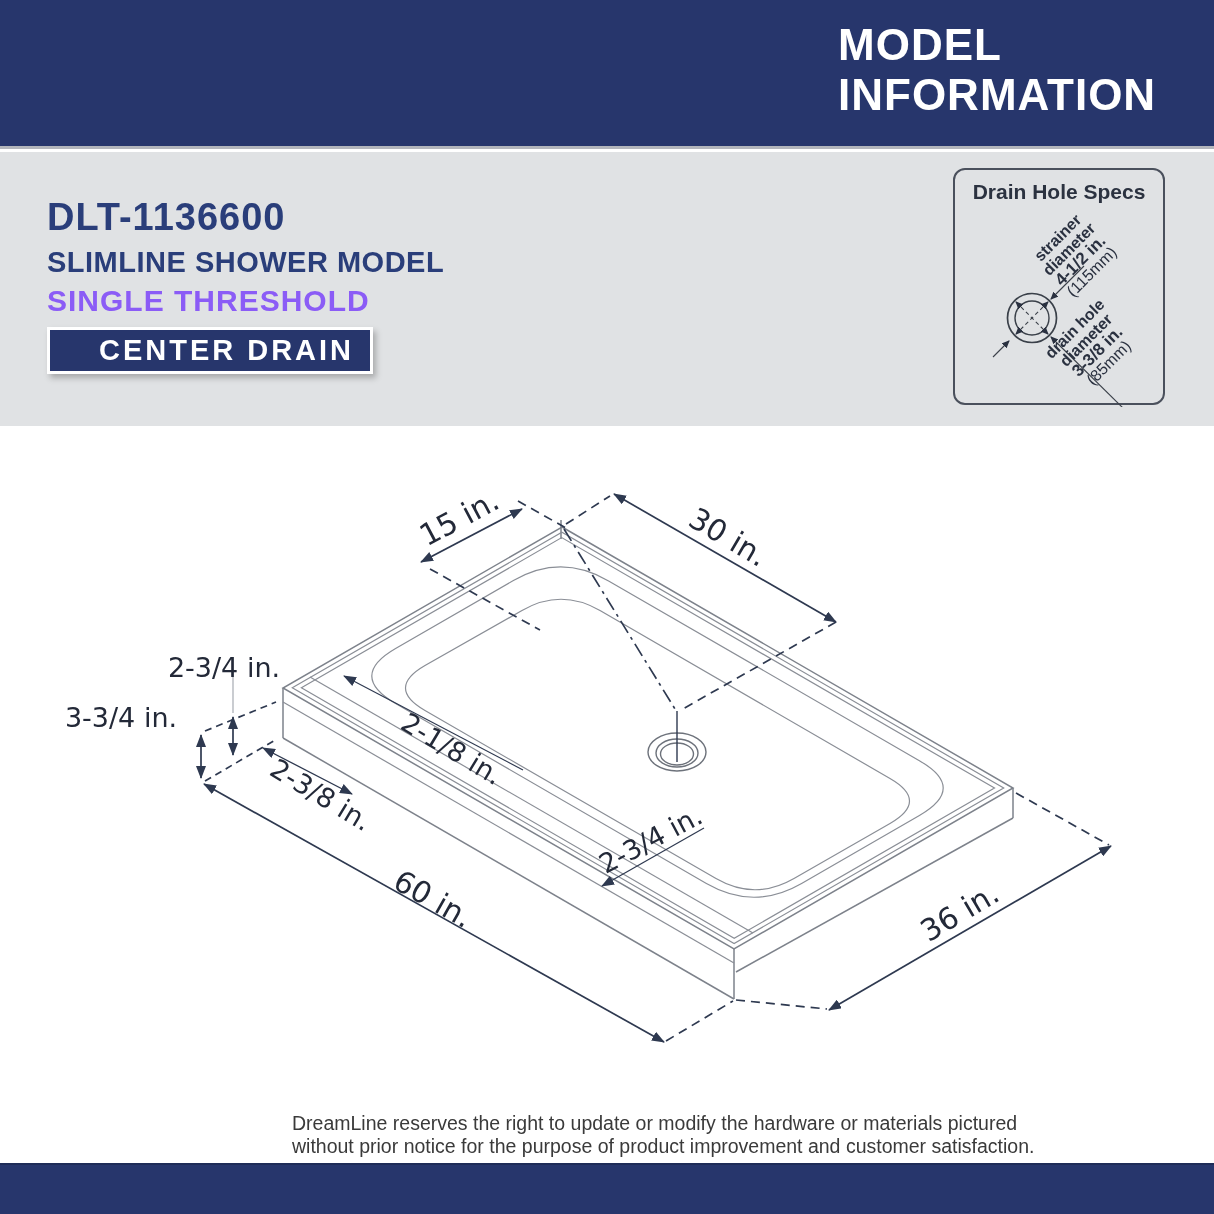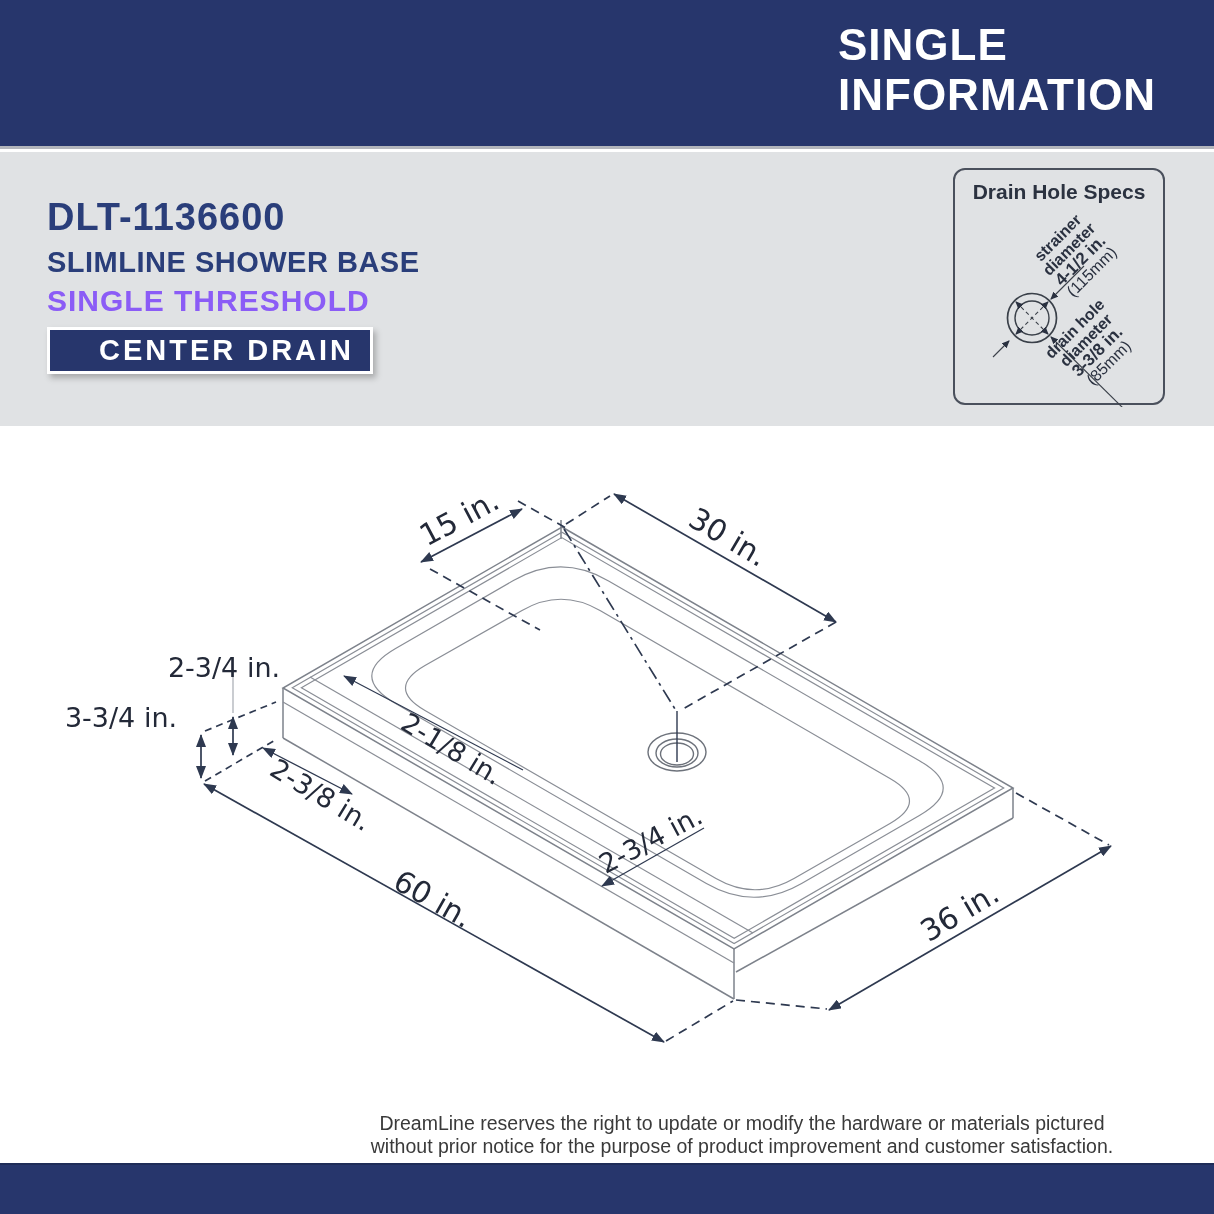--- a/index.html
+++ b/index.html
@@ -59,39 +59,39 @@
   .rot-block .v{ font-weight:800; font-size:17px; }
   .rot-block .m{ font-weight:400; }
   
   .diagram-svg{ position:absolute; left:0; top:0; }
   .dim-label{ font-family:"DejaVu Sans", sans-serif; fill:#232938; }
   .dim-big{ font-size:30px; }
   .dim-small{ font-size:27px; }
   
   .disclaimer{
     position:absolute; right:22px; top:1112px; width:900px;
-    text-align:center; color:#3a3a3a; font-size:19.5px; line-height:23px;
+    text-align:left; color:#3a3a3a; font-size:19.5px; line-height:23px;
   }
   .footer-bar{
     position:absolute; left:0; bottom:0; width:1214px; height:51px;
     background:#27366c; border-top:2px solid #1f2c58; box-sizing:border-box;
   }
 </style>
 </head>
 <body>
 
 <div class="page">
 
   <div class="top-bar">
-    <div class="model-title">SINGLE INFORMATION</div>
+    <div class="model-title">MODEL INFORMATION</div>
   </div>
 
   <div class="gray-band"></div>
   <div class="model-code">DLT-1136600</div>
-  <div class="product-name">SLIMLINE SHOWER BASE</div>
+  <div class="product-name">SLIMLINE SHOWER MODEL</div>
   <div class="threshold-type">SINGLE THRESHOLD</div>
   <div class="drain-btn">CENTER DRAIN</div>
 
   <div class="specs-box">
     <div class="specs-title">Drain Hole Specs</div>
     <svg class="specs-svg" width="212" height="237" viewBox="0 0 212 237">
       <defs>
         <marker id="sArr" markerWidth="8" markerHeight="7" refX="7" refY="3.5" orient="auto-start-reverse" markerUnits="userSpaceOnUse">
           <path d="M0,0 L8,3.5 L0,7 Z" fill="#2a3140"></path>
         </marker>

